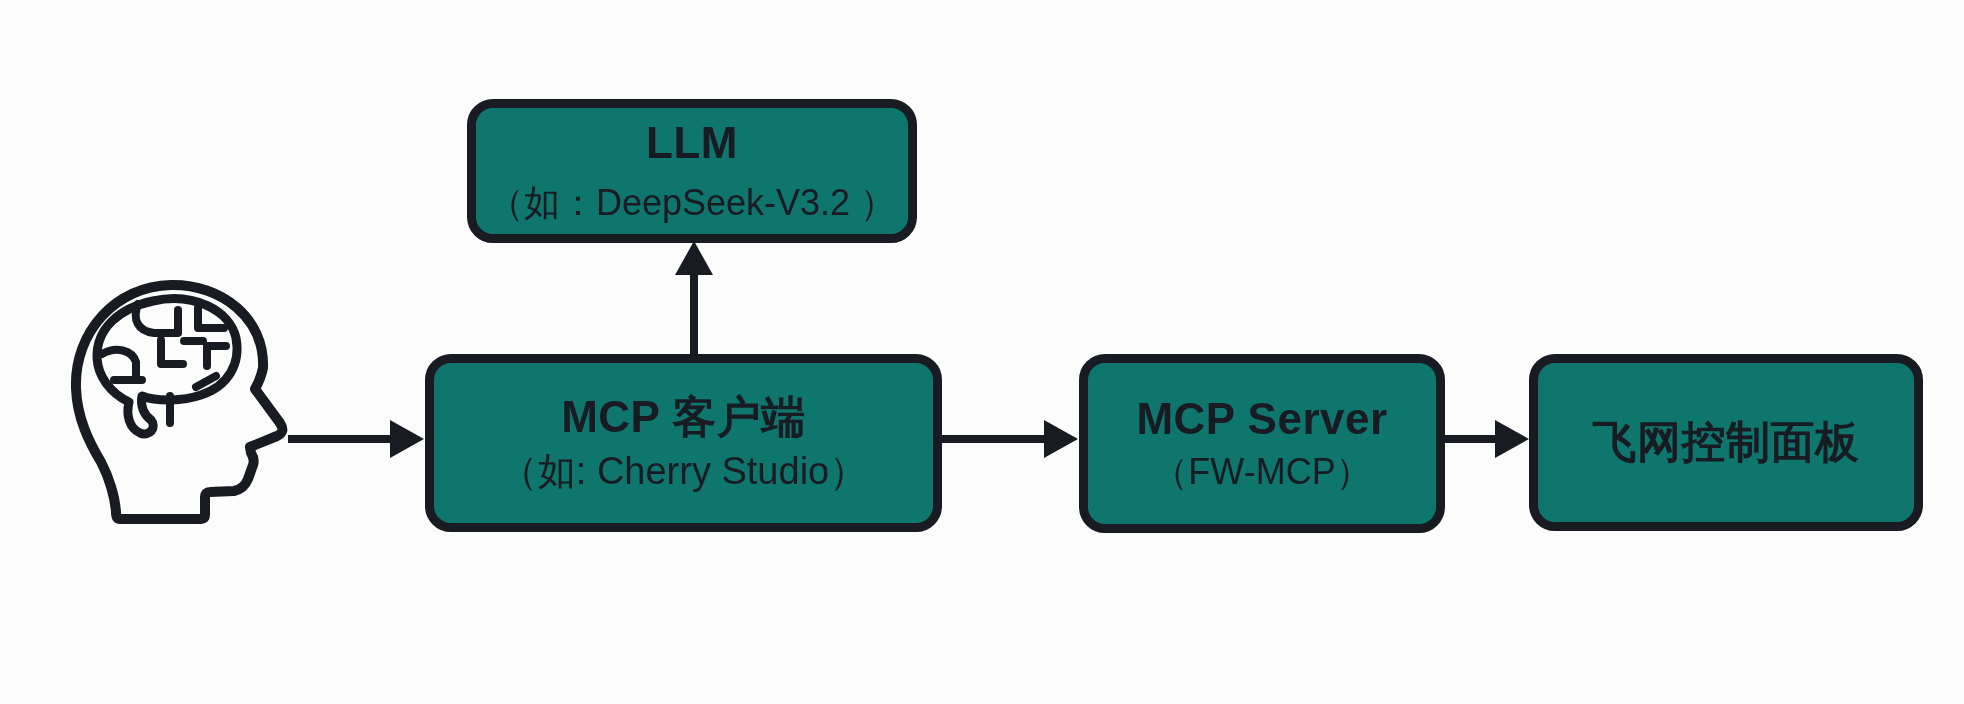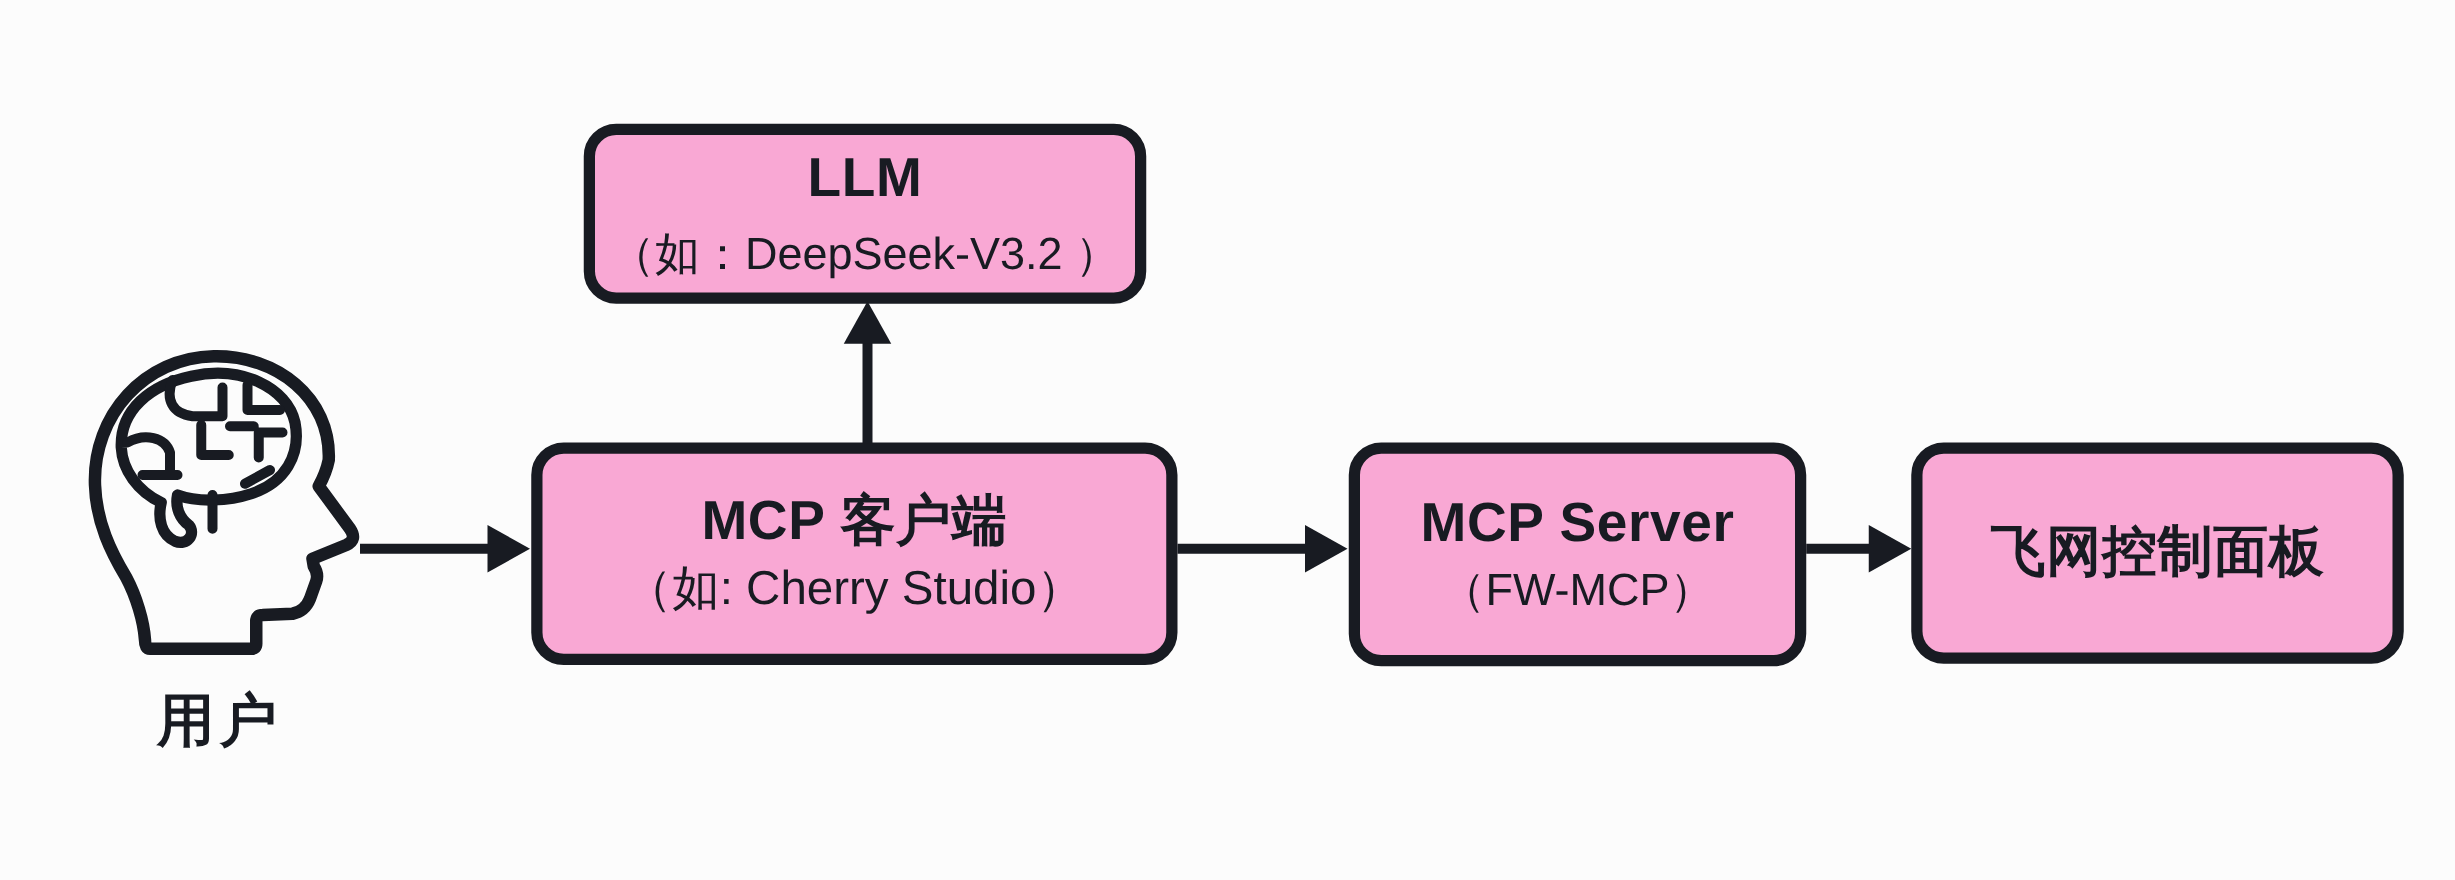--- a/index.html
+++ b/index.html
@@ -14,21 +14,21 @@
     background: #fcfcfc;
     overflow: hidden;
     color: #181b22;
   }
   
   .node {
     position: absolute;
     box-sizing: border-box;
     border: 9px solid #181b22;
     border-radius: 26px;
-    background: #f9a8d4;
+    background: #0f766e;
     display: flex;
     flex-direction: column;
     align-items: center;
     justify-content: center;
     text-align: center;
   }
   .node .title {
     font-size: 44px;
     font-weight: 700;
     line-height: 1.15;
@@ -132,21 +132,20 @@
       M 80 28 C 74 44 80 55 96 57 L 120 57 L 120 34
       M 140 32 L 140 52 L 166 52
       M 44 78 C 58 70 74 74 78 86 L 78 103
       M 56 104 L 84 104
       M 103 64 L 103 88 L 125 88
       M 145 65 L 126 65
       M 168 70 L 149 70 L 149 90
       M 158 100 L 138 111
       M 112 120 L 112 147"></path>
   </svg>
-  <div id="user-label">用户</div>
 
   <div class="node" id="node-llm">
     <div class="title">LLM</div>
     <div class="subtitle">（如：DeepSeek-V3.2 ）</div>
   </div>
 
   <div class="node" id="node-client">
     <div class="title">MCP 客户端</div>
     <div class="subtitle">（如: Cherry Studio）</div>
   </div>

